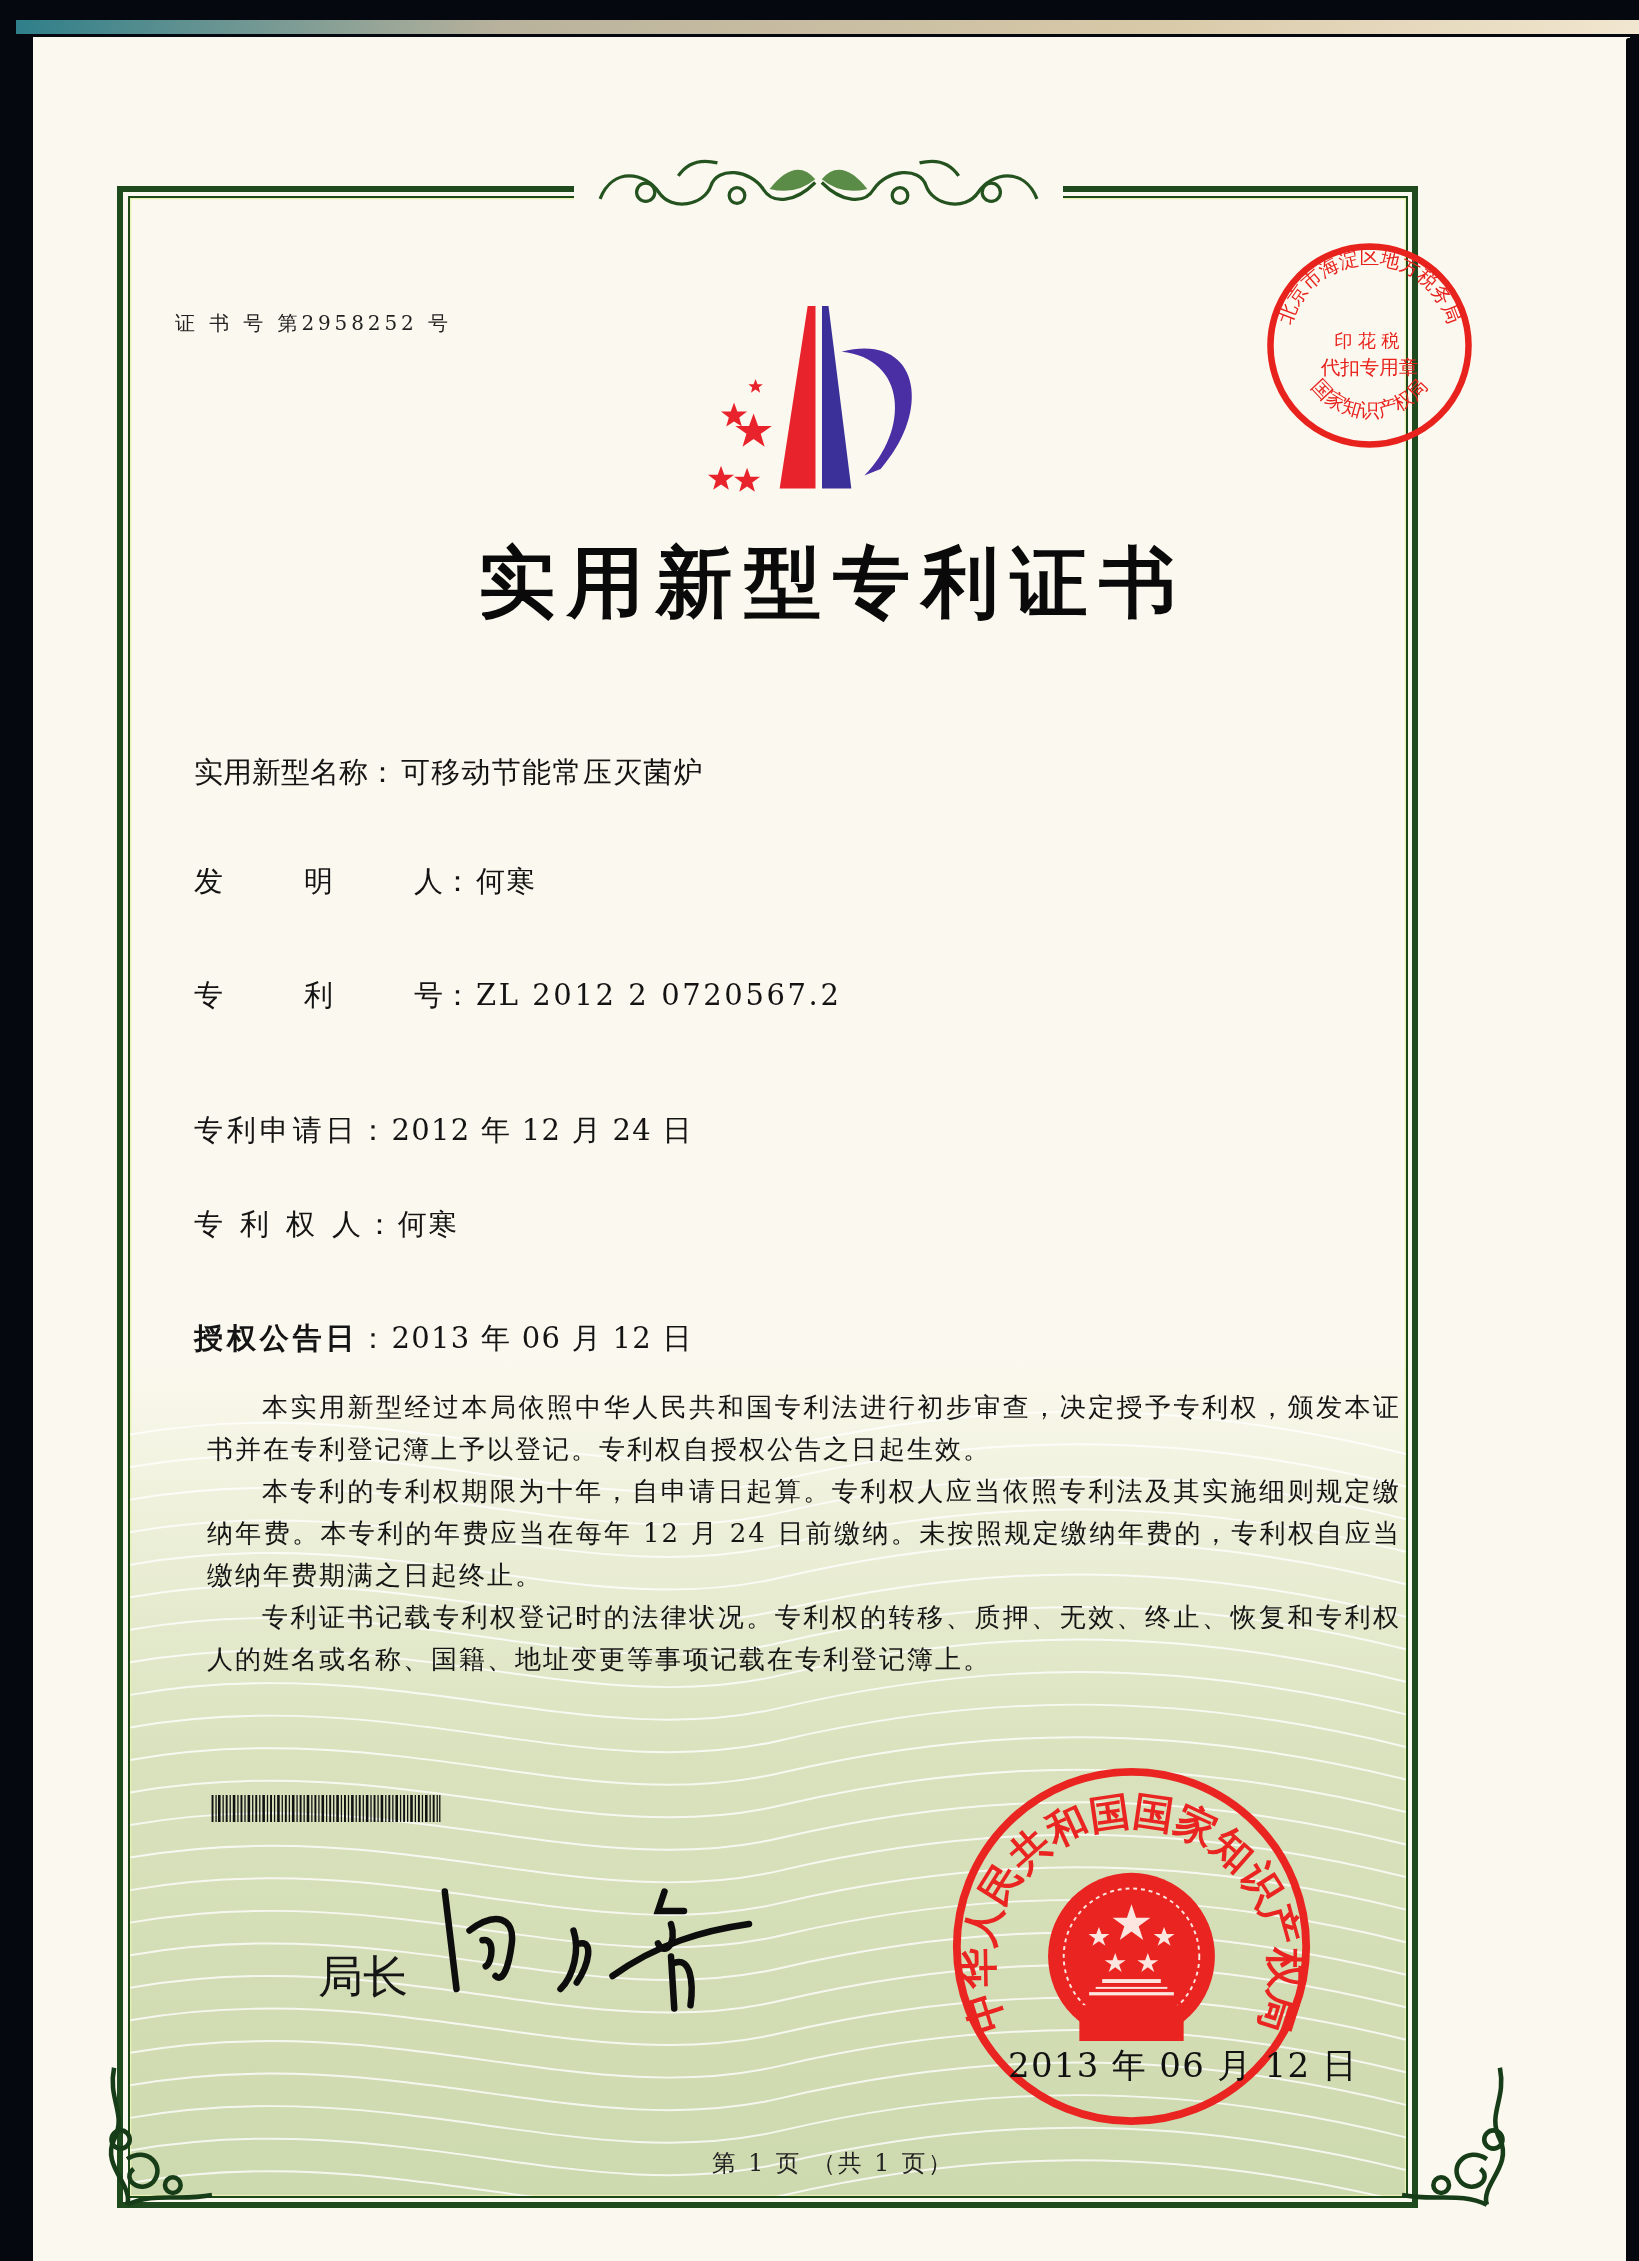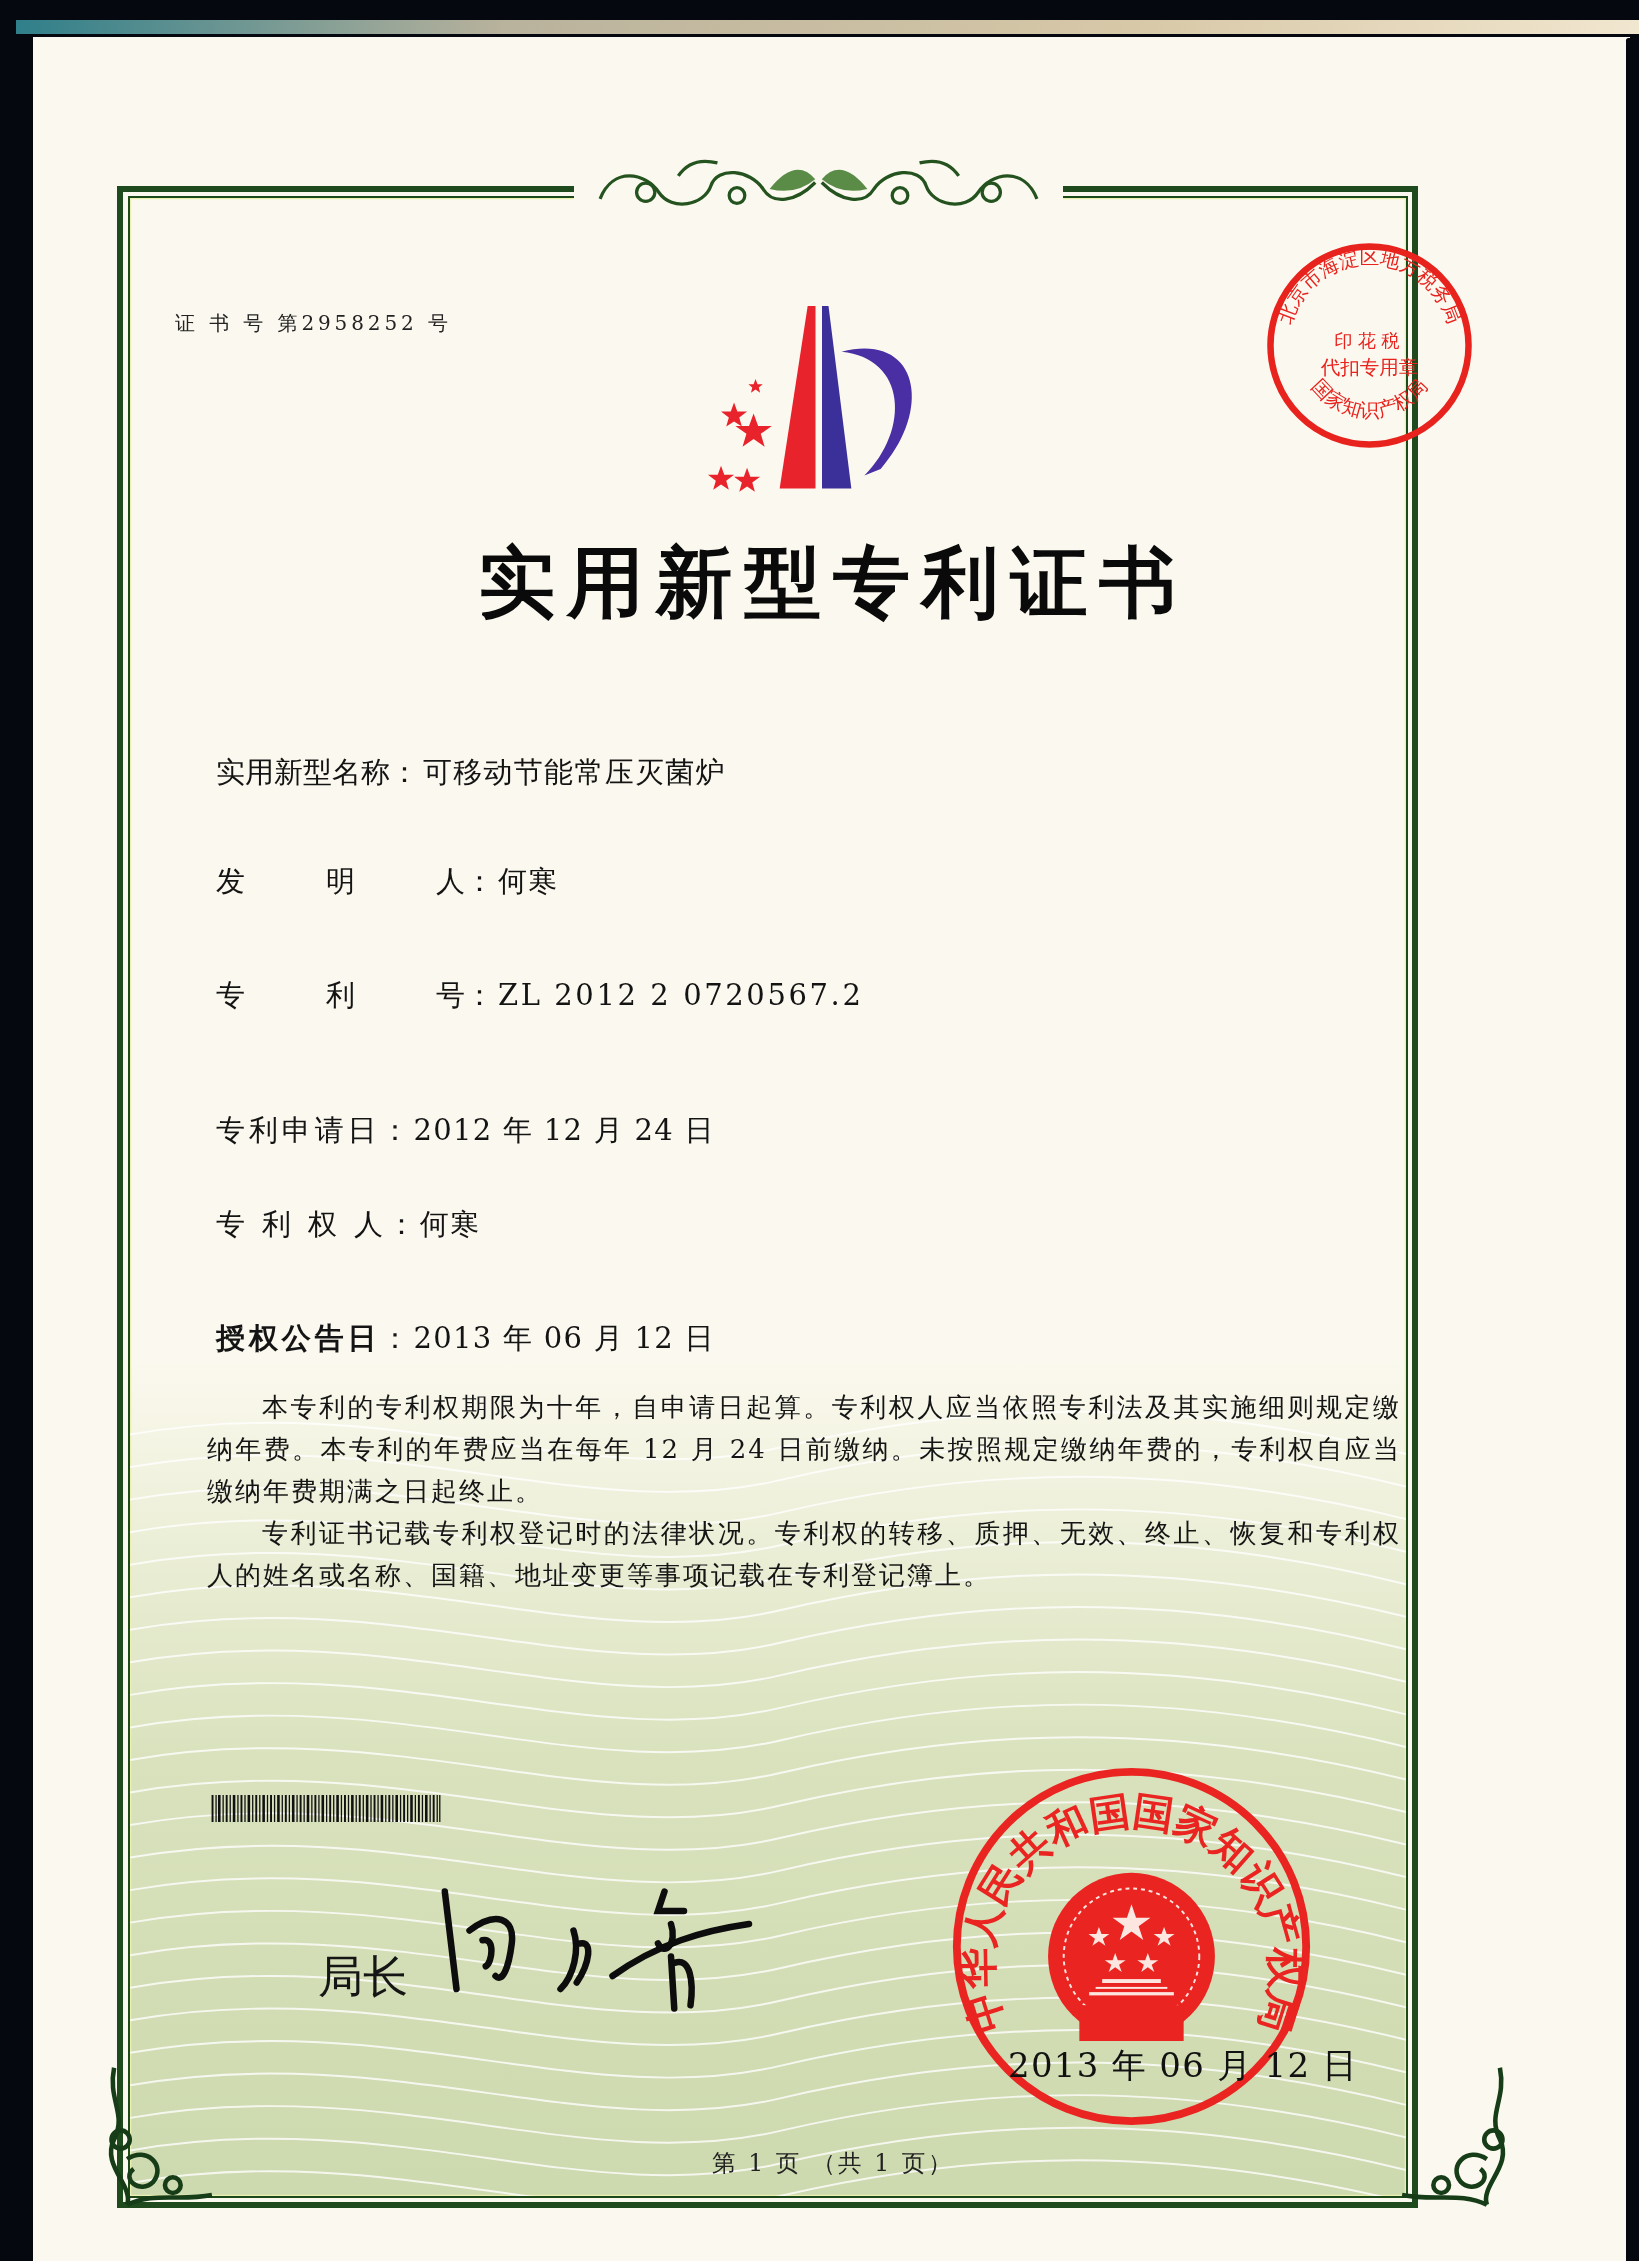--- a/index.html
+++ b/index.html
@@ -52,21 +52,21 @@
 
   .tax-seal { position: absolute; left: 1262px; top: 238px; width: 215px; height: 215px; }
 
   .main-title {
     position: absolute; left: 0; width: 1640px; top: 532px;
     text-align: center; font-size: 77px; letter-spacing: 11.7px;
     font-family: "DejaVu Sans", "Liberation Sans", sans-serif; font-weight: bold; color: #0a0a0a;
     padding-left: 13px;
   }
   .field {
-    position: absolute; left: 216px; font-size: 29px; color: #141414;
+    position: absolute; left: 194px; font-size: 29px; color: #141414;
     display: flex; align-items: baseline;
   }
   .field .lbl { display: inline-block; }
   .field .val { margin-left: 3.9px; letter-spacing: 1.3px; }
 
   .body-text {
     position: absolute; left: 207px; top: 1386px; width: 1194px;
     font-size: 26px; line-height: 42px; color: #151515; letter-spacing: 2px;
     text-align: justify;
   }
@@ -223,20 +223,21 @@
     <span>：</span>
     <span class="val">何寒</span>
 </div>
 <div class="field" style="top:1319px;">
   <span class="lbl" style="letter-spacing:3.9px;font-weight:bold;">授权公告日</span>
     <span>：</span>
     <span class="val">2013 年 06 月 12 日</span>
 </div>
 
 <div class="body-text">
+  <p>本实用新型经过本局依照中华人民共和国专利法进行初步审查，决定授予专利权，颁发本证书并在专利登记簿上予以登记。专利权自授权公告之日起生效。</p>
   <p>本专利的专利权期限为十年，自申请日起算。专利权人应当依照专利法及其实施细则规定缴纳年费。本专利的年费应当在每年 12 月 24 日前缴纳。未按照规定缴纳年费的，专利权自应当缴纳年费期满之日起终止。</p>
   <p>专利证书记载专利权登记时的法律状况。专利权的转移、质押、无效、终止、恢复和专利权人的姓名或名称、国籍、地址变更等事项记载在专利登记簿上。</p>
 </div>
 
 <svg class="barcode" viewBox="0 0 356 42">
   <g fill="#111">
     <rect x="0" y="0" width="3" height="42"></rect>
       <rect x="6" y="0" width="2" height="42"></rect>
       <rect x="10" y="0" width="4" height="42"></rect>
     <rect x="17" y="0" width="2" height="42"></rect>

